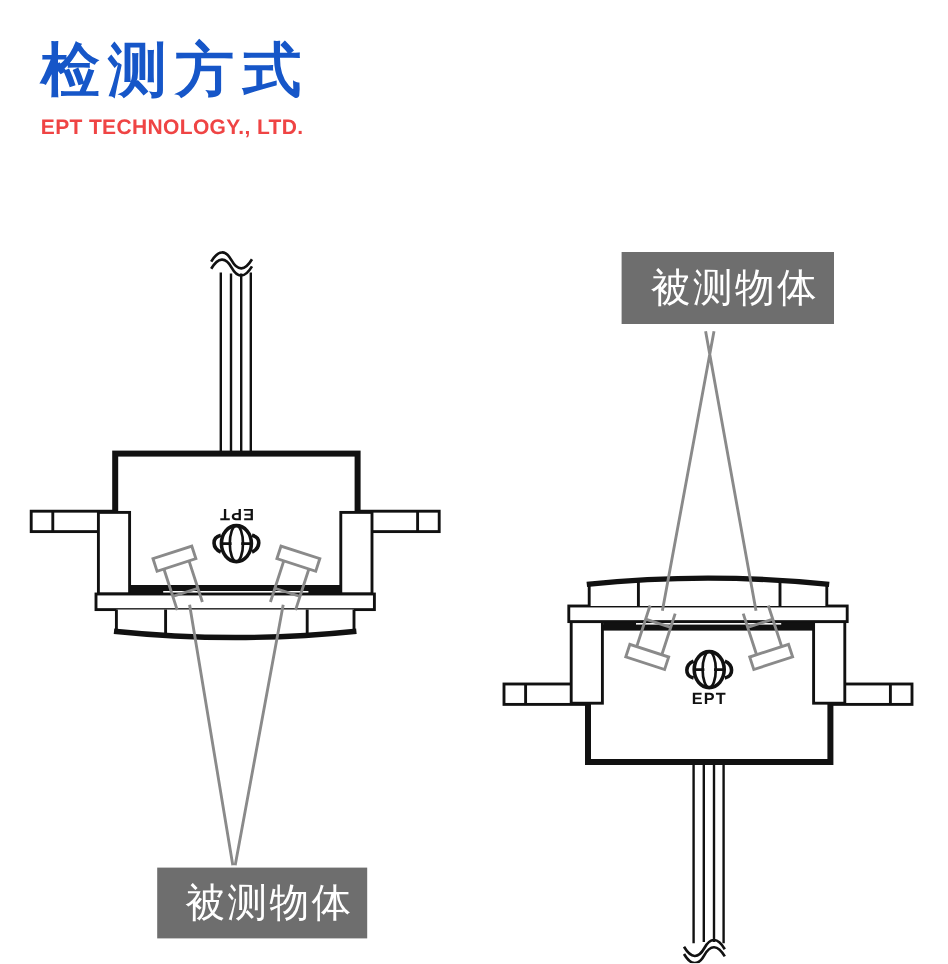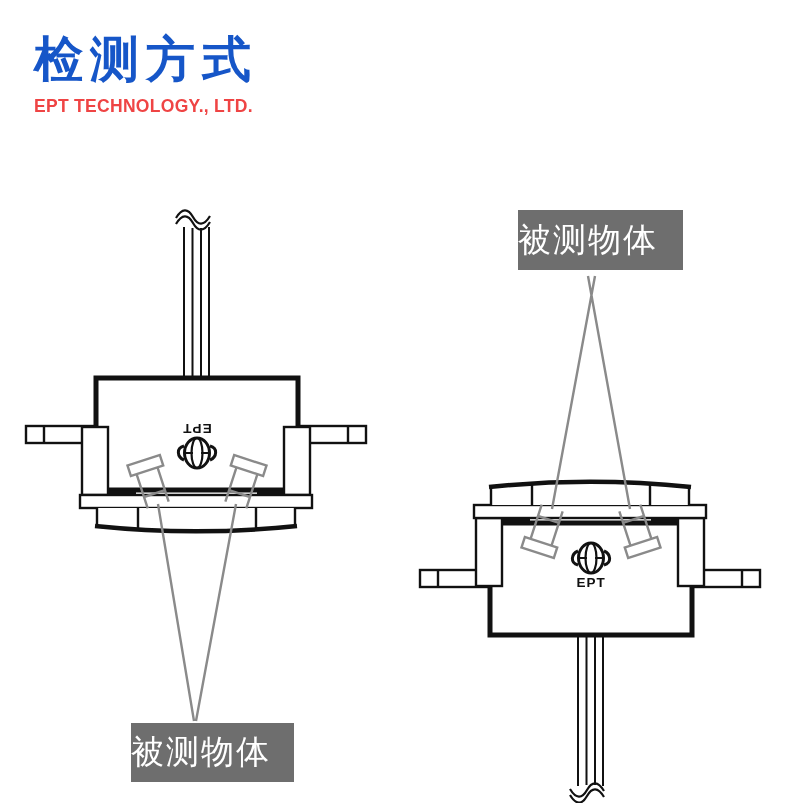--- a/index.html
+++ b/index.html
@@ -30,24 +30,25 @@
     font-weight:700;
     letter-spacing:0.3px;
   }
   .diagram-svg{
     position:absolute;left:0;top:0;width:790px;height:803px;
   }
   .label-box{
     position:absolute;
     background:#6e6e6e;
     color:#ffffff;
-    display:flex;align-items:center;
+    display:flex;align-items:center;justify-content:center;
     font-size:33px;
     letter-spacing:2px;
     font-weight:400;
+    padding-left:12px;
   }
   .label-box-left{left:131px;top:723px;width:163px;height:59px;}
   .label-box-right{left:518px;top:210px;width:165px;height:60px;}
   .gry{stroke:#8a8a8a;}
   .logo-text{
     font-family:"Liberation Sans", sans-serif;
     font-size:13.5px;
     font-weight:700;
     letter-spacing:1px;
     fill:#111111;

